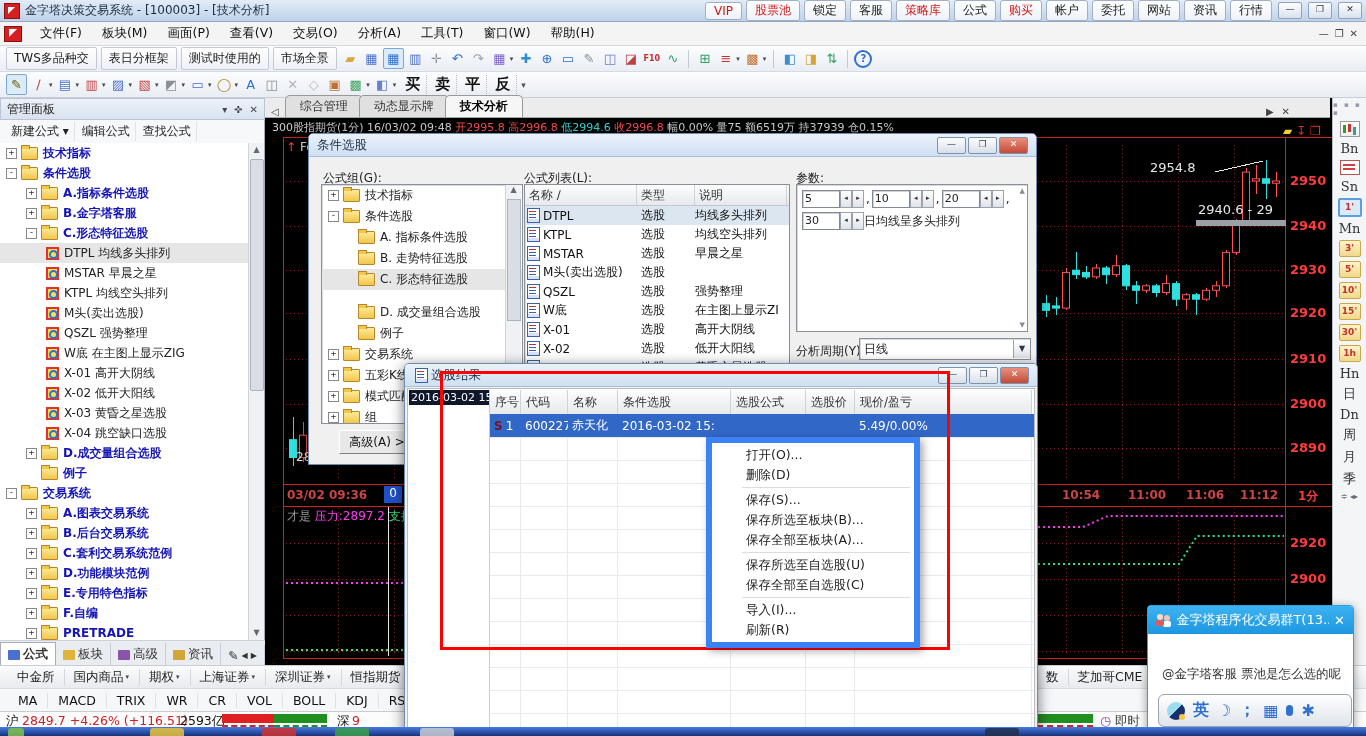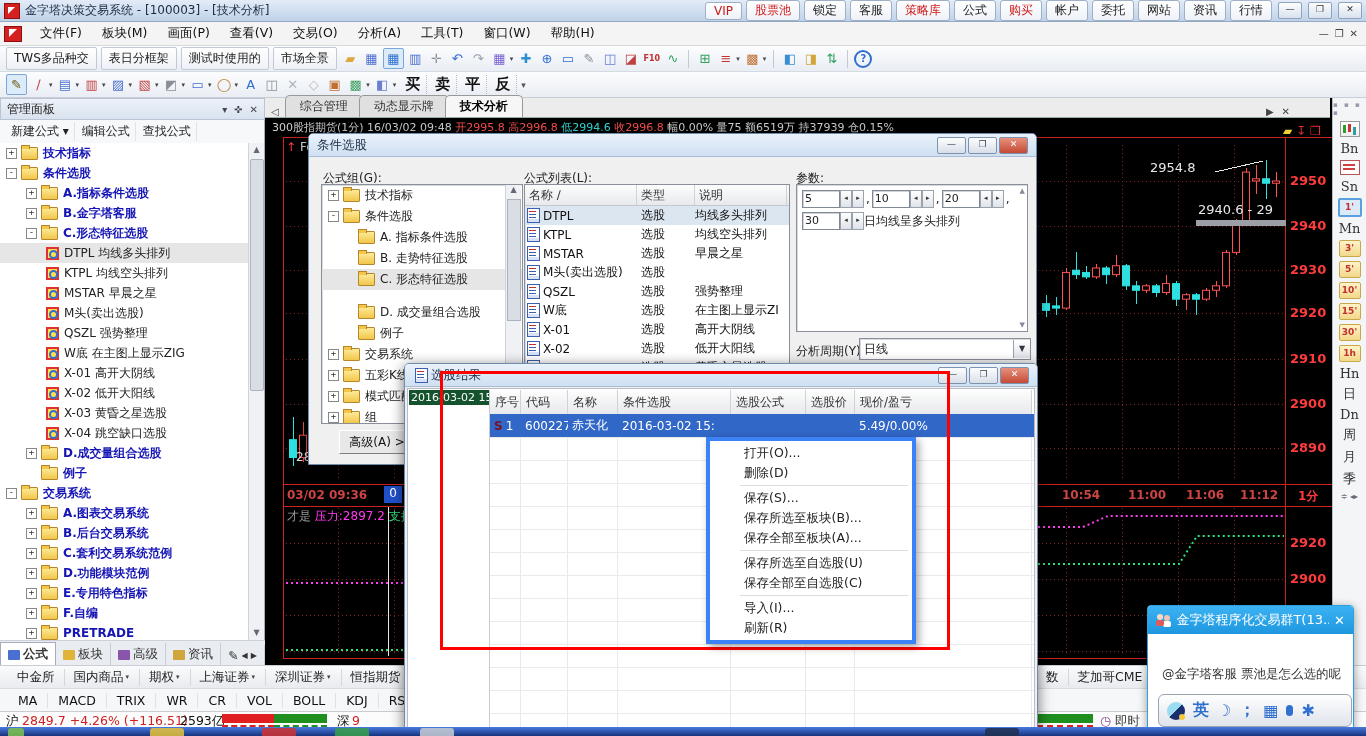--- a/index.html
+++ b/index.html
@@ -115,21 +115,21 @@
     font-size:11px;padding-left:2px;line-height:16px;}
   .spin-ar{width:10px;height:16px;border:1px solid #9aa2ac;background:linear-gradient(#fff,#dfe3e9);
     font-size:7px;line-height:15px;text-align:center;color:#333;}
   .btn3d{background:#e8e8e8;border:1px solid #808080;border-top-color:#fff;border-left-color:#fff;
     font-size:12px;text-align:center;color:#111;}
   
   .rth{position:absolute;top:0;height:24px;line-height:24px;font-size:12px;color:#333;
     border-right:1px solid #cfd3d8;padding-left:5px;box-sizing:border-box;background:linear-gradient(#fdfdfd,#e7e9ec);}
   .vline{position:absolute;width:1px;background:#e8eaee;}
   
-  #ctxmenu{background:#fff;border:4px solid #3b82f6;box-shadow:3px 3px 8px rgba(0,0,0,.35);padding:2px 0;}
+  #ctxmenu{background:#fff;border:6px solid #3b82f6;box-shadow:3px 3px 8px rgba(0,0,0,.35);padding:2px 0;}
   .cmi{height:20px;line-height:20px;padding-left:34px;font-size:12.5px;color:#222;}
   .csep{height:1px;background:#dcdcdc;margin:2px 4px 2px 30px;}
   
   #market-bar{left:0;top:665px;width:1366px;height:23px;background:linear-gradient(#fafbfc,#e8ebef);
     border-top:1px solid #c9cdd4;display:flex;align-items:center;padding-left:8px;box-sizing:border-box;}
   .mitem{font-size:12.5px;color:#222;padding:0 9px;border-right:1px solid #d4d8de;display:flex;align-items:center;gap:3px;}
   #market-right{position:absolute;left:1037px;top:0;height:100%;display:flex;align-items:center;}
   #indicator-bar{left:0;top:688px;width:1366px;height:23px;background:#f6f7f9;border-top:1px solid #d8dbe0;
     display:flex;align-items:center;padding-left:8px;box-sizing:border-box;}
   .ind{font-size:12.5px;color:#111;padding:0 10px;border-right:1px solid #dee1e6;}
@@ -449,25 +449,25 @@
         <span class="exp">-</span>
         <span class="fold"></span>
         <span class="tlabel f">C.形态特征选股</span>
       </div>
       <div class="tree-row hl" style="padding-left: 46px;">
         <span class="leafic"></span>
         <span class="tlabel">DTPL 均线多头排列</span>
       </div>
       <div class="tree-row" style="padding-left: 46px;">
         <span class="leafic"></span>
+        <span class="tlabel">MSTAR 早晨之星</span>
+      </div>
+      <div class="tree-row" style="padding-left: 46px;">
+        <span class="leafic"></span>
         <span class="tlabel">KTPL 均线空头排列</span>
-      </div>
-      <div class="tree-row" style="padding-left: 46px;">
-        <span class="leafic"></span>
-        <span class="tlabel">MSTAR 早晨之星</span>
       </div>
       <div class="tree-row" style="padding-left: 46px;">
         <span class="leafic"></span>
         <span class="tlabel">M头(卖出选股)</span>
       </div>
       <div class="tree-row" style="padding-left: 46px;">
         <span class="leafic"></span>
         <span class="tlabel">QSZL 强势整理</span>
       </div>
       <div class="tree-row" style="padding-left: 46px;">
@@ -794,21 +794,21 @@
       <span class="docic"></span>
       <span>选股结果</span>
       <div class="dlg-ctl">
         <div class="dbtn">—</div>
         <div class="dbtn">❐</div>
         <div class="dbtn close">✕</div>
       </div>
     </div>
     <div class="abs" style="left: 2px; top: 24px; width: 628px; height: 347px; background: rgb(255, 255, 255); border: 1px solid rgb(184, 188, 196); box-sizing: border-box;">
       <div class="abs" style="left: 1px; top: 1px; width: 80px; height: 345px; border-right: 1px solid rgb(200, 204, 210); background: rgb(255, 255, 255);">
-        <div style="background: #14532d; color: rgb(255, 255, 255); font-size: 11px; padding: 1px 2px; white-space: nowrap; overflow: hidden;">2016-03-02 15</div>
+        <div style="background: #0f172a; color: rgb(255, 255, 255); font-size: 11px; padding: 1px 2px; white-space: nowrap; overflow: hidden;">2016-03-02 15</div>
       </div>
       <div class="abs" style="left: 82px; top: 1px; width: 544px; height: 345px; overflow: hidden;">
         <div class="rth" style="left: 0px; width: 31px;">序号</div>
         <div class="vline" style="left: 30px; top: 24px; height: 321px;"></div>
         <div class="rth" style="left: 31px; width: 47px;">代码</div>
         <div class="vline" style="left: 77px; top: 24px; height: 321px;"></div>
         <div class="rth" style="left: 78px; width: 50px;">名称</div>
         <div class="vline" style="left: 127px; top: 24px; height: 321px;"></div>
         <div class="rth" style="left: 128px; width: 113px;">条件选股</div>
         <div class="vline" style="left: 240px; top: 24px; height: 321px;"></div>

